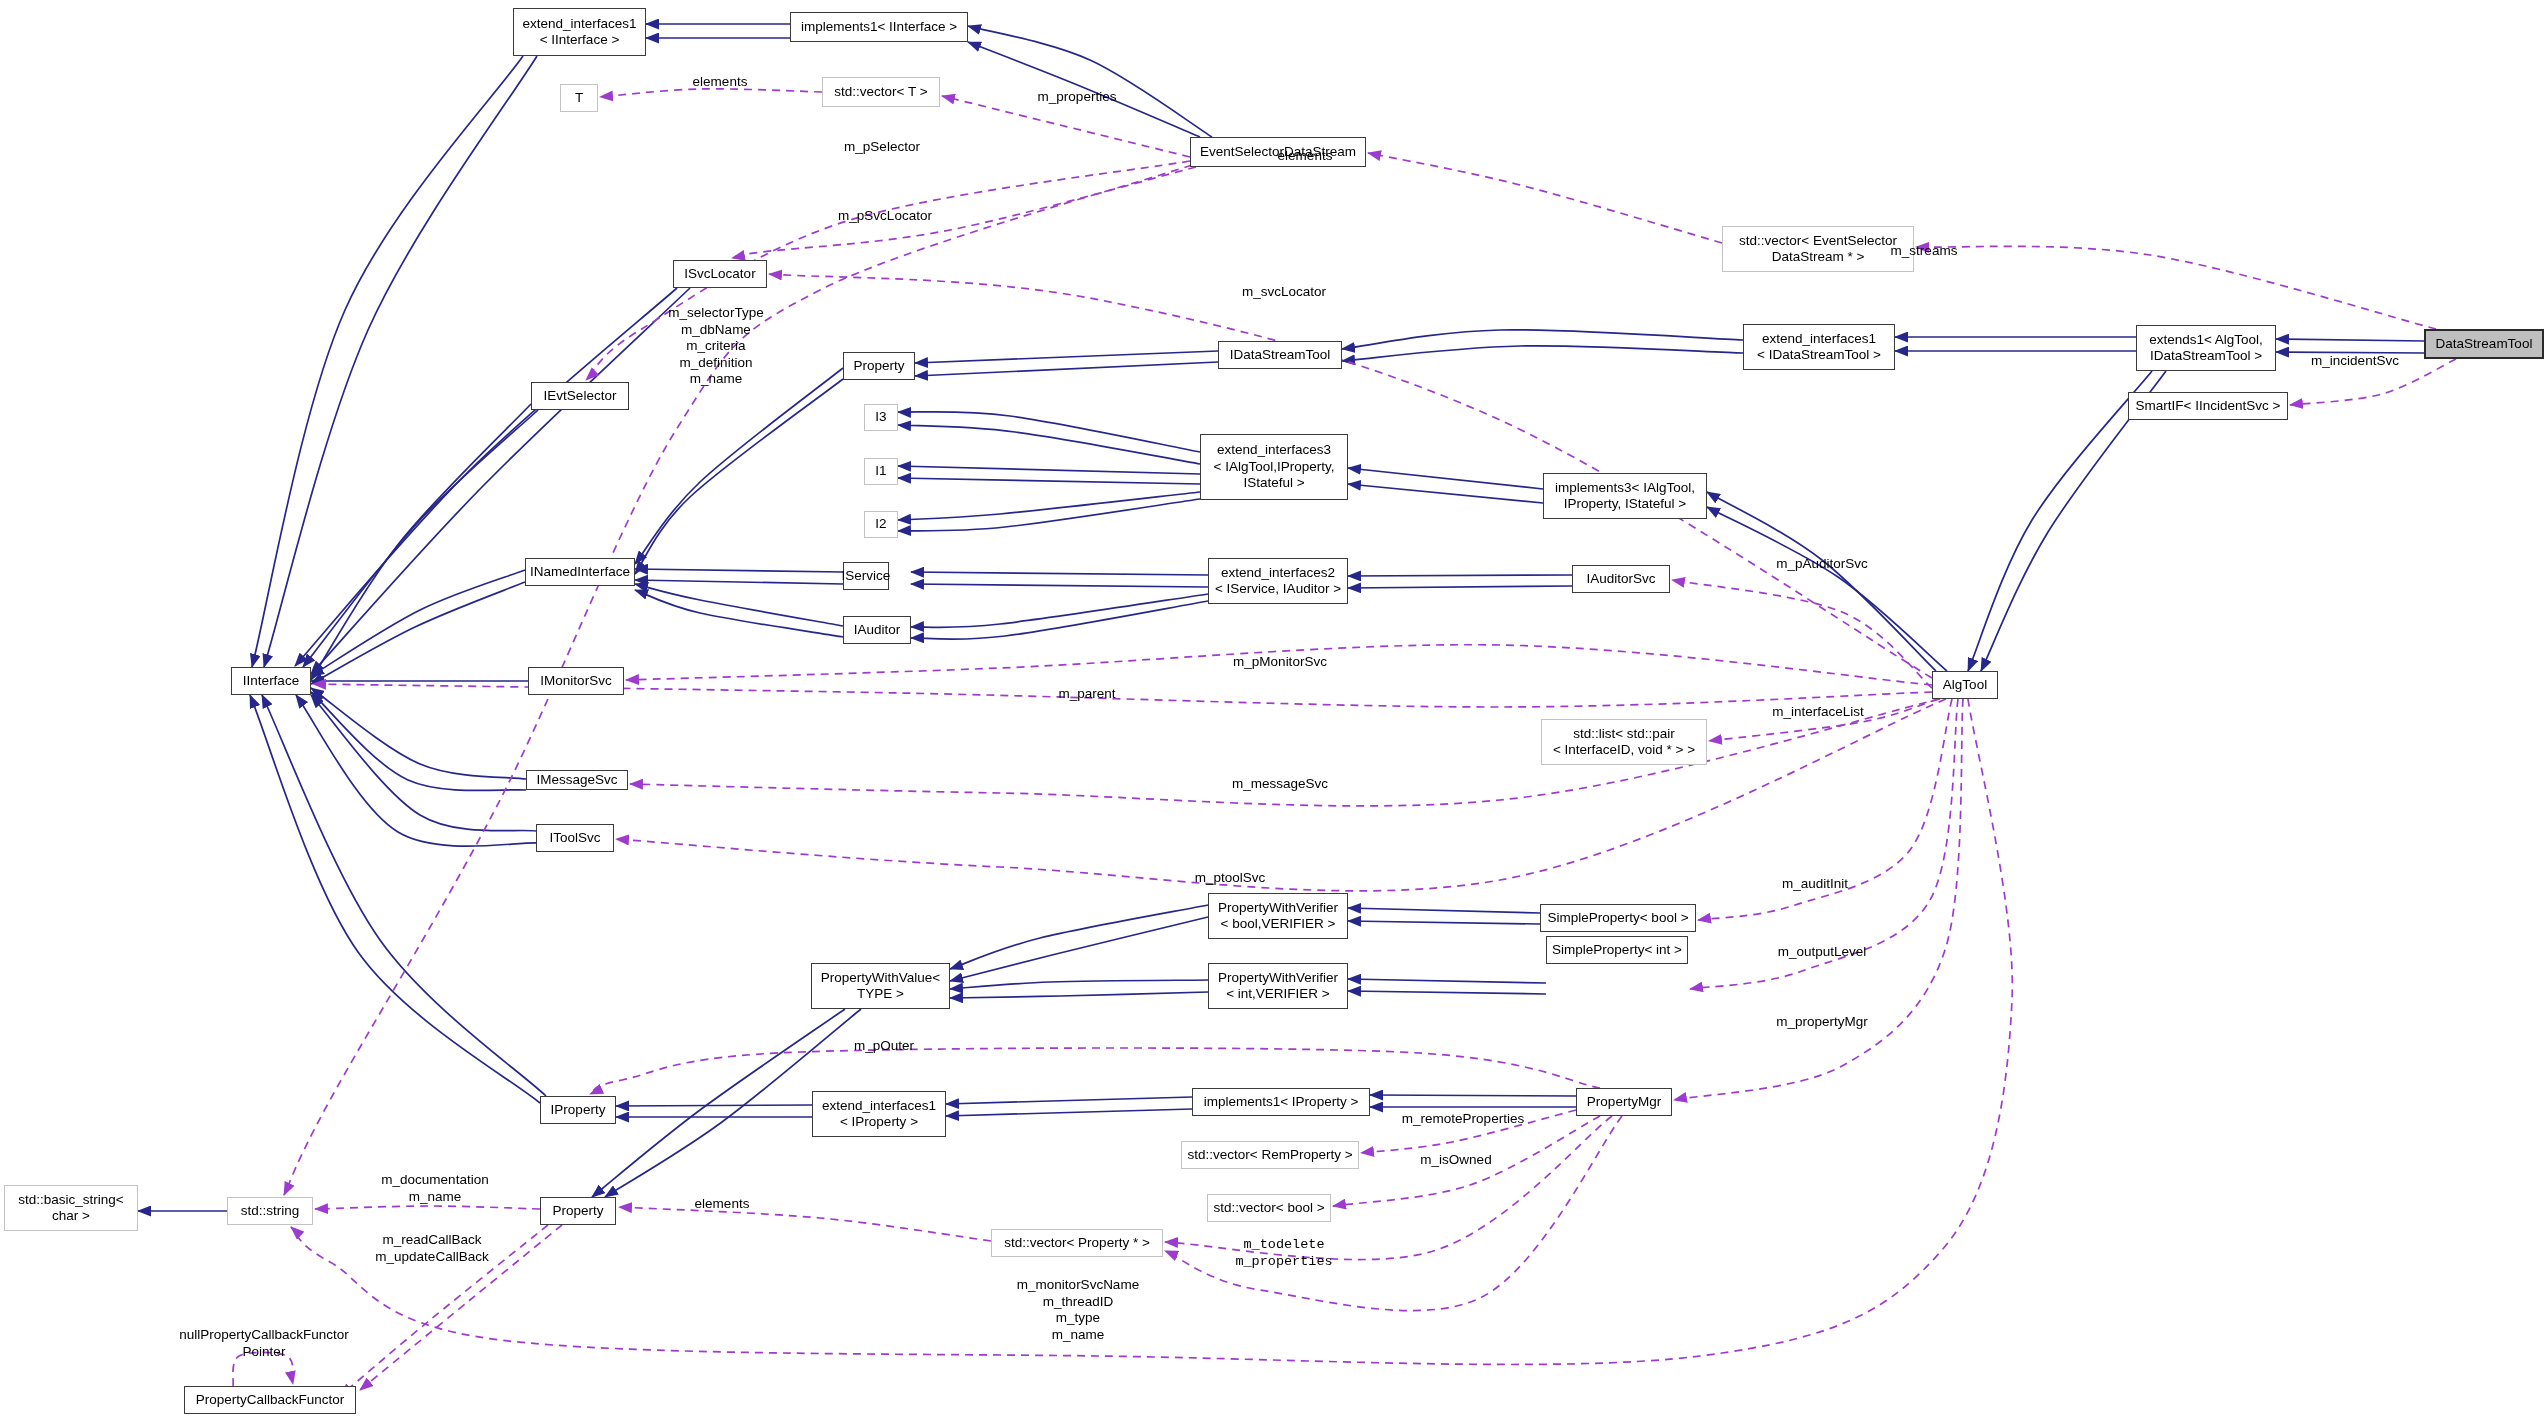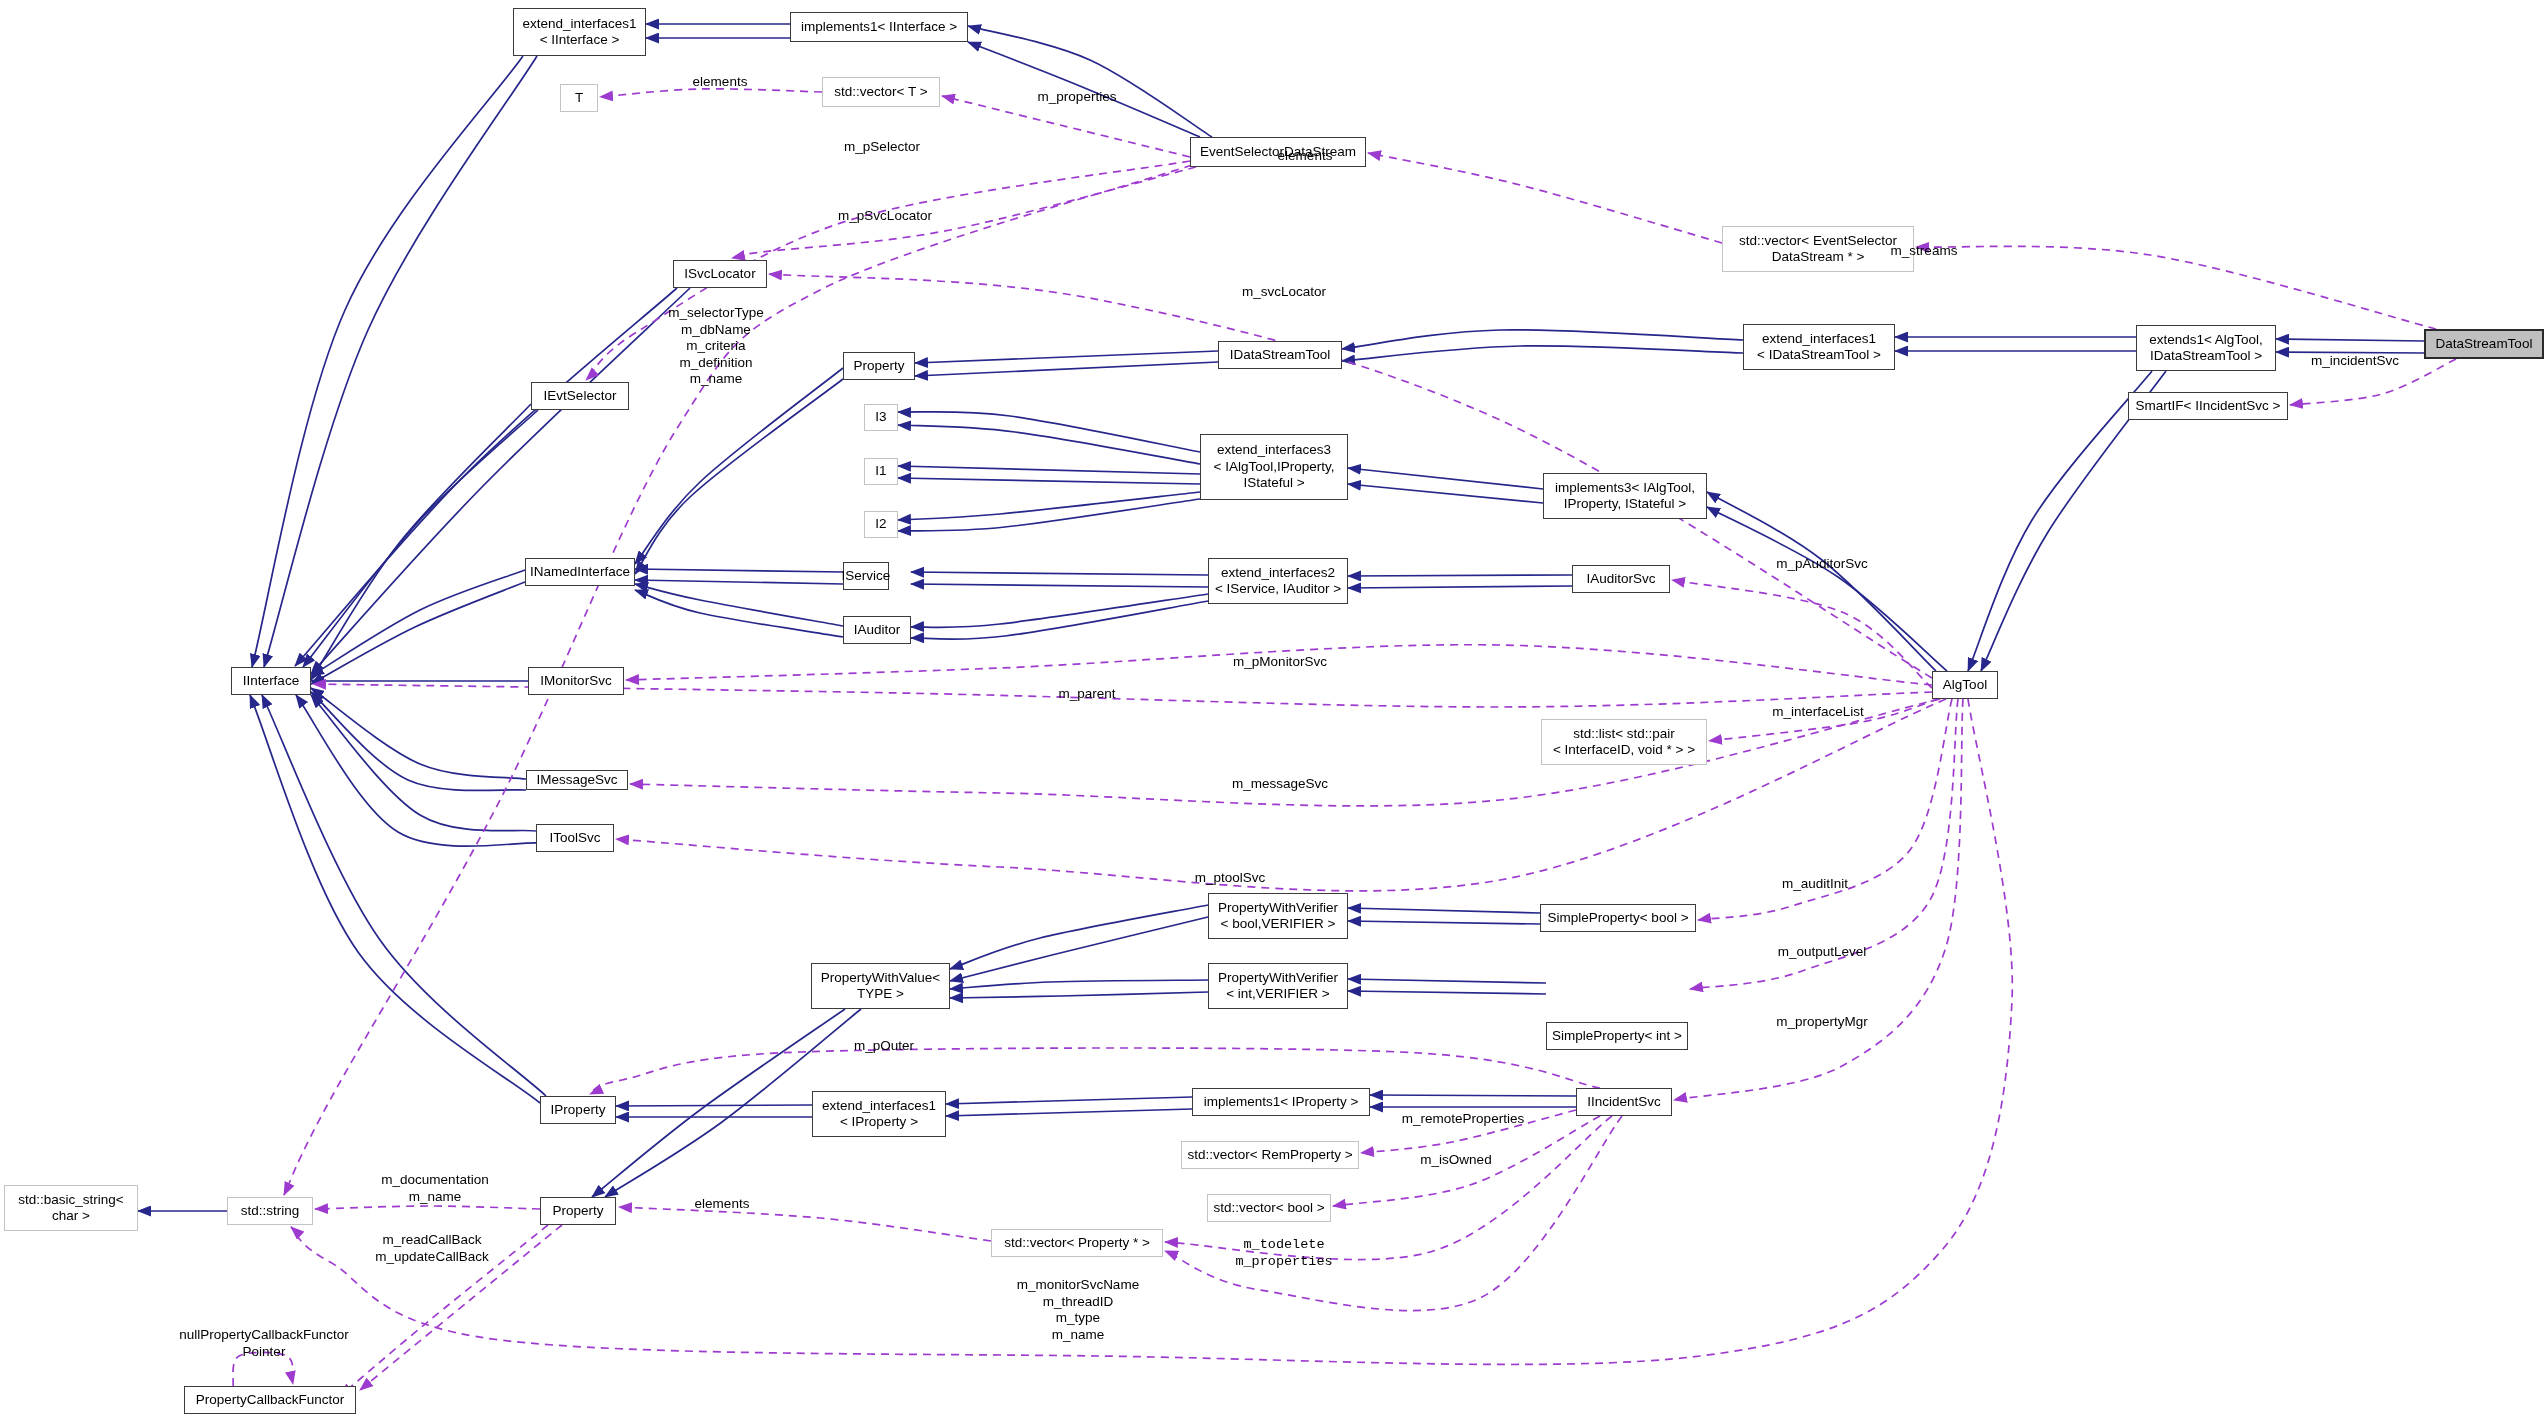--- a/index.html
+++ b/index.html
@@ -234,35 +234,35 @@
       <div>SimpleProperty&lt; bool &gt;</div>
     </div>
     <div class="node" style="left: 811px; top: 963px; width: 139px; height: 46px;">
       <div>PropertyWithValue&lt;</div>
       <div>TYPE &gt;</div>
     </div>
     <div class="node" style="left: 1208px; top: 963px; width: 140px; height: 46px;">
       <div>PropertyWithVerifier</div>
       <div>&lt; int,VERIFIER &gt;</div>
     </div>
-    <div class="node" style="left: 1546px; top: 1022px; width: 142px; height: 28px;">
+    <div class="node" style="left: 1546px; top: 936px; width: 142px; height: 28px;">
       <div>SimpleProperty&lt; int &gt;</div>
     </div>
     <div class="node" style="left: 540px; top: 1096px; width: 76px; height: 28px;">
       <div>IProperty</div>
     </div>
     <div class="node" style="left: 812px; top: 1091px; width: 134px; height: 46px;">
       <div>extend_interfaces1</div>
       <div>&lt; IProperty &gt;</div>
     </div>
     <div class="node" style="left: 1192px; top: 1088px; width: 178px; height: 28px;">
       <div>implements1&lt; IProperty &gt;</div>
     </div>
     <div class="node" style="left: 1576px; top: 1088px; width: 96px; height: 28px;">
-      <div>IIncidentSvc</div>
+      <div>PropertyMgr</div>
     </div>
     <div class="node external" style="left: 1181px; top: 1141px; width: 178px; height: 28px;">
       <div>std::vector&lt; RemProperty &gt;</div>
     </div>
     <div class="node external" style="left: 1207px; top: 1194px; width: 124px; height: 28px;">
       <div>std::vector&lt; bool &gt;</div>
     </div>
     <div class="node external" style="left: 4px; top: 1185px; width: 134px; height: 46px;">
       <div>std::basic_string&lt;</div>
       <div>char &gt;</div>

